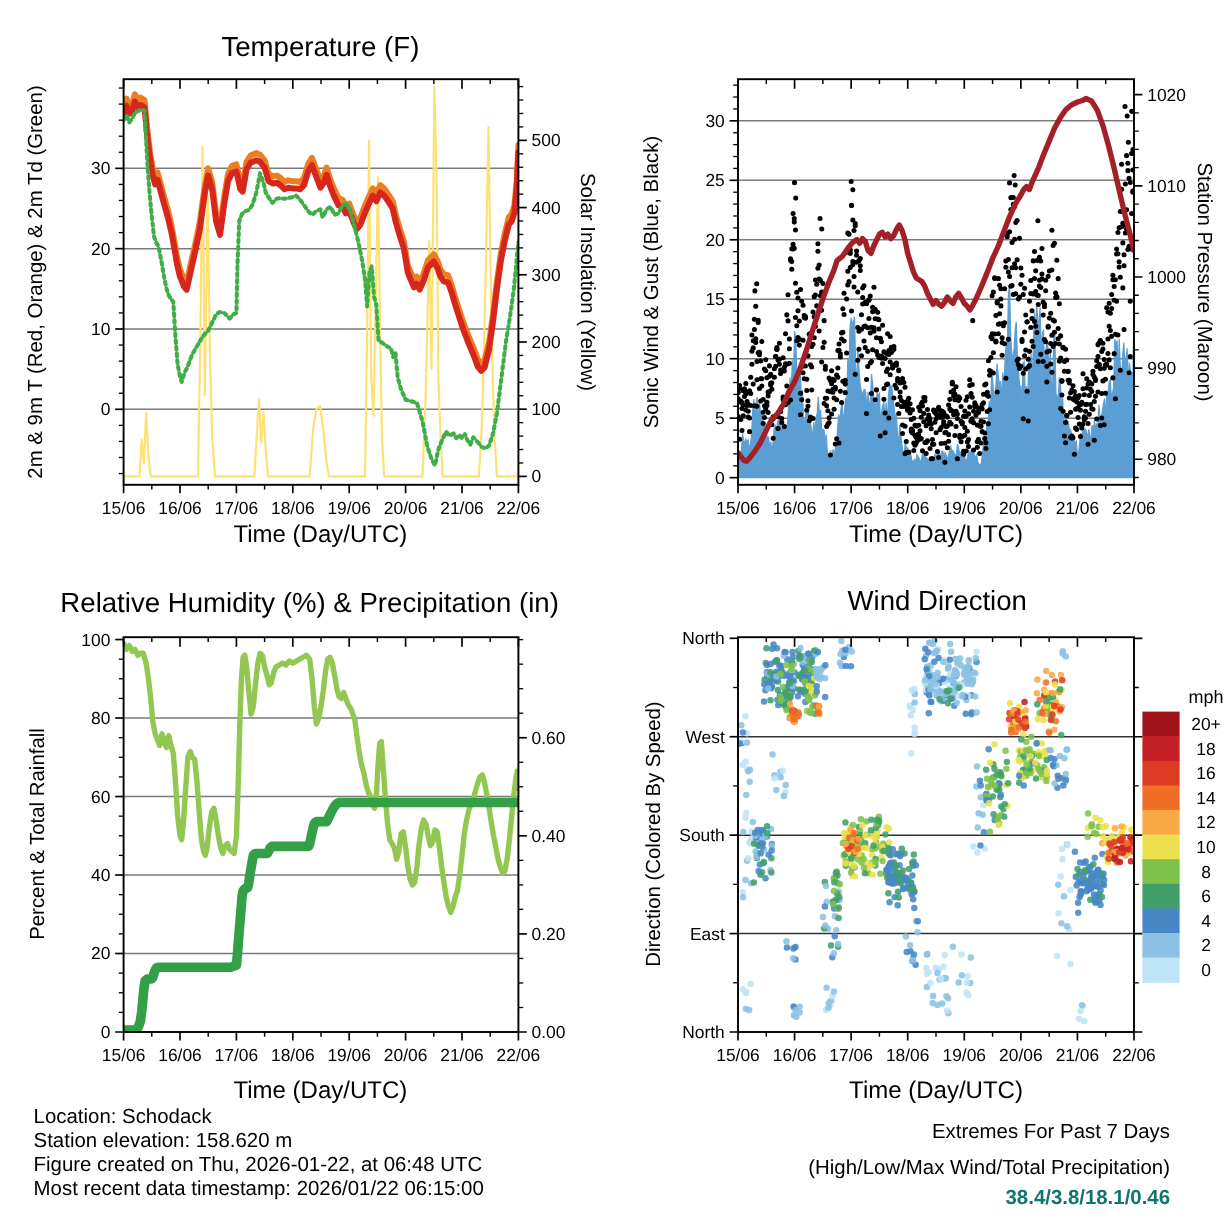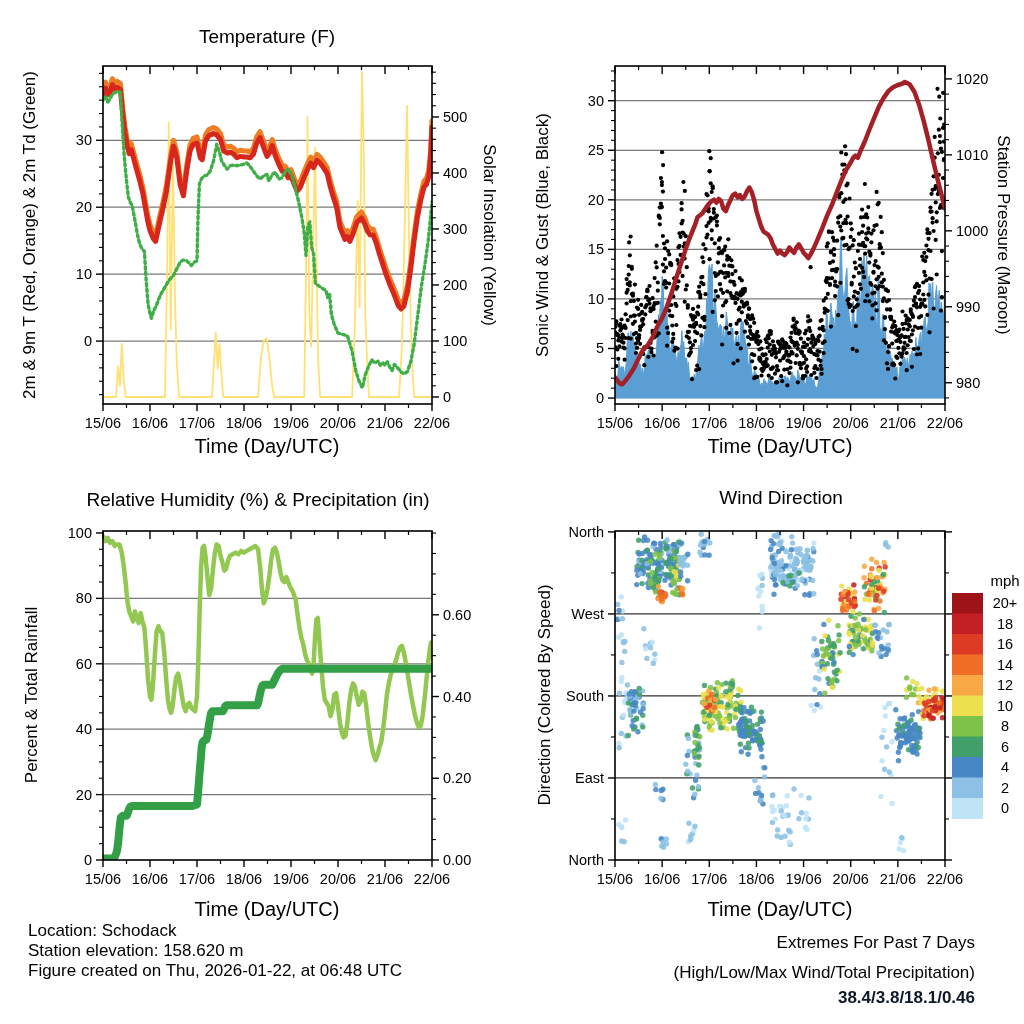--- a/index.html
+++ b/index.html
@@ -1,19 +1,19 @@
 <!DOCTYPE html>
 <html><head>
 <meta charset="utf-8">
 <style>
   html,body{margin:0;padding:0;background:#fff;}
   #stage{position:relative;width:1024px;height:1024px;background:#fff;overflow:hidden;
          font-family:"Liberation Sans",sans-serif;color:#000;}
   #chart-canvas{position:absolute;left:0;top:0;}
-  .chart-title{position:absolute;transform:translateX(-50%);font-size:19px;white-space:nowrap;}
+  .chart-title{position:absolute;transform:translateX(-50%);font-size:23px;white-space:nowrap;}
   .axis-xlabel{position:absolute;transform:translateX(-50%);font-size:20px;white-space:nowrap;}
   .vlabel{position:absolute;white-space:nowrap;font-size:17px;
           transform:translate(-50%,-50%) rotate(-90deg);}
   .vlabel-r{position:absolute;white-space:nowrap;font-size:17px;
           transform:translate(-50%,-50%) rotate(90deg);}
   .footer-left{position:absolute;left:28px;top:921px;font-size:17px;line-height:20px;}
   .footer-right{position:absolute;right:49px;text-align:right;font-size:17px;white-space:nowrap;padding-left:22px;}
   .fr1{top:933px;} .fr2{top:963px;} .fr3{top:988px;font-weight:bold;}
 </style>
 </head>
@@ -2733,18 +2733,19 @@
   <div class="vlabel-r" style="left:489px;top:235px">Solar Insolation (Yellow)</div>
   <div class="vlabel" style="left:543px;top:235px">Sonic Wind &amp; Gust (Blue, Black)</div>
   <div class="vlabel-r" style="left:1003px;top:235px">Station Pressure (Maroon)</div>
   <div class="vlabel" style="left:32px;top:695px">Percent &amp; Total Rainfall</div>
   <div class="vlabel" style="left:545px;top:695px">Direction (Colored By Speed)</div>
 
   <div class="footer-left">
     <div>Location: Schodack</div>
     <div>Station elevation: 158.620 m</div>
     <div>Figure created on Thu, 2026-01-22, at 06:48 UTC</div>
+    <div>Most recent data timestamp: 2026/01/22 06:15:00</div>
   </div>
 
   <div class="footer-right fr1">Extremes For Past 7 Days</div>
   <div class="footer-right fr2">(High/Low/Max Wind/Total Precipitation)</div>
-  <div class="footer-right fr3" id="extremes-values" style="color: #0f172a;">38.4/3.8/18.1/0.46</div>
+  <div class="footer-right fr3" id="extremes-values" style="color: #0f766e;">38.4/3.8/18.1/0.46</div>
 </div>
 
 </body></html>

